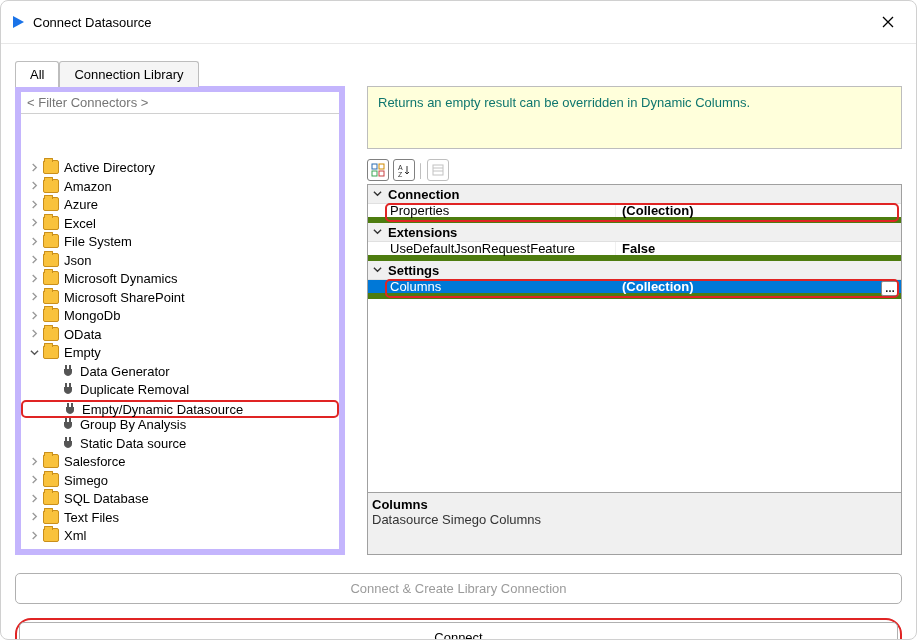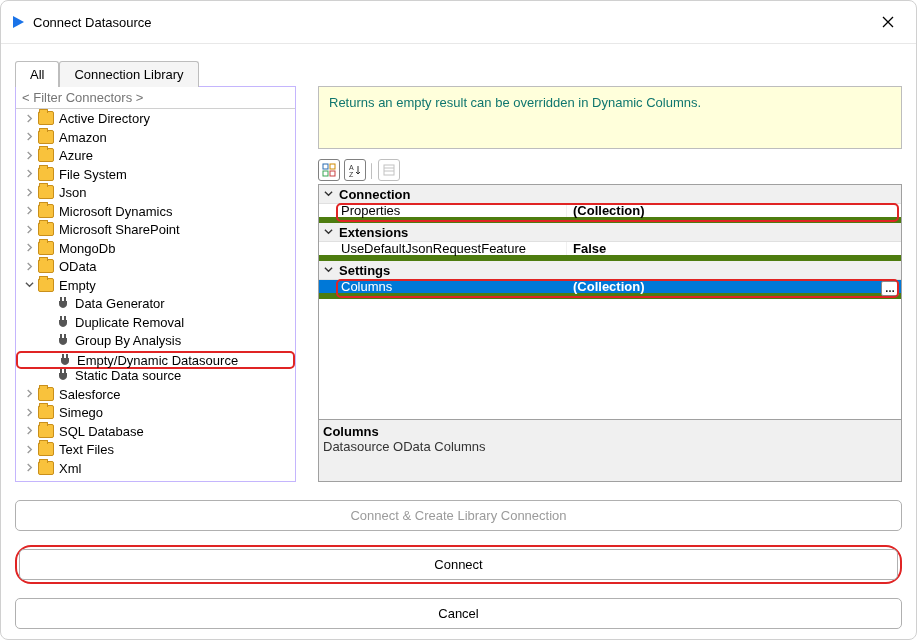--- a/index.html
+++ b/index.html
@@ -71,25 +71,26 @@
 
   .content {
     flex: 1;
     display: flex;
     gap: 22px;
     padding-top: 8px;
     min-height: 0;
   }
 
   .left-pane {
-    width: 281px;
-    border: 1px solid #c4b5fd;
+    width: 330px;
+    border: 6px solid #c4b5fd;
     display: flex;
     flex-direction: column;
     min-height: 0;
+    gap: 44px;
   }
   .filter-input {
     width: 100%;
     padding: 3px 6px;
     border: none;
     border-bottom: 1px solid #d0d0d0;
     font-size: 13px;
     color: #777;
     outline: none;
   }
@@ -342,20 +343,29 @@
               <span class="folder-ic"></span>
               <span class="label">Azure</span>
             </div>
             <div class="tree-item indent-0">
               <span class="chev">
                 <svg width="9" height="9" viewBox="0 0 10 10">
                   <path d="M3 1 L7 5 L3 9" fill="none" stroke="#999" stroke-width="1.5"></path>
                 </svg>
               </span>
               <span class="folder-ic"></span>
+              <span class="label">Excel</span>
+            </div>
+            <div class="tree-item indent-0">
+              <span class="chev">
+                <svg width="9" height="9" viewBox="0 0 10 10">
+                  <path d="M3 1 L7 5 L3 9" fill="none" stroke="#999" stroke-width="1.5"></path>
+                </svg>
+              </span>
+              <span class="folder-ic"></span>
               <span class="label">File System</span>
             </div>
             <div class="tree-item indent-0">
               <span class="chev">
                 <svg width="9" height="9" viewBox="0 0 10 10">
                   <path d="M3 1 L7 5 L3 9" fill="none" stroke="#999" stroke-width="1.5"></path>
                 </svg>
               </span>
               <span class="folder-ic"></span>
               <span class="label">Json</span>
@@ -420,41 +430,41 @@
               <span class="chev spacer"></span>
               <span class="conn-ic">
                 <svg width="12" height="12" viewBox="0 0 12 12">
                   <rect x="3" y="0" width="2" height="4" fill="#555"></rect>
                   <rect x="7" y="0" width="2" height="4" fill="#555"></rect>
                   <path d="M2 4 L10 4 L10 7 Q10 10 6 11 Q2 10 2 7 Z" fill="#555"></path>
                 </svg>
               </span>
               <span class="label">Duplicate Removal</span>
             </div>
+            <div class="tree-item indent-1 highlight-red">
+              <span class="chev spacer"></span>
+              <span class="conn-ic">
+                <svg width="12" height="12" viewBox="0 0 12 12">
+                  <rect x="3" y="0" width="2" height="4" fill="#555"></rect>
+                  <rect x="7" y="0" width="2" height="4" fill="#555"></rect>
+                  <path d="M2 4 L10 4 L10 7 Q10 10 6 11 Q2 10 2 7 Z" fill="#555"></path>
+                </svg>
+              </span>
+              <span class="label">Empty/Dynamic Datasource</span>
+            </div>
             <div class="tree-item indent-1">
               <span class="chev spacer"></span>
               <span class="conn-ic">
                 <svg width="12" height="12" viewBox="0 0 12 12">
                   <rect x="3" y="0" width="2" height="4" fill="#555"></rect>
                   <rect x="7" y="0" width="2" height="4" fill="#555"></rect>
                   <path d="M2 4 L10 4 L10 7 Q10 10 6 11 Q2 10 2 7 Z" fill="#555"></path>
                 </svg>
               </span>
               <span class="label">Group By Analysis</span>
-            </div>
-            <div class="tree-item indent-1 highlight-red">
-              <span class="chev spacer"></span>
-              <span class="conn-ic">
-                <svg width="12" height="12" viewBox="0 0 12 12">
-                  <rect x="3" y="0" width="2" height="4" fill="#555"></rect>
-                  <rect x="7" y="0" width="2" height="4" fill="#555"></rect>
-                  <path d="M2 4 L10 4 L10 7 Q10 10 6 11 Q2 10 2 7 Z" fill="#555"></path>
-                </svg>
-              </span>
-              <span class="label">Empty/Dynamic Datasource</span>
             </div>
             <div class="tree-item indent-1">
               <span class="chev spacer"></span>
               <span class="conn-ic">
                 <svg width="12" height="12" viewBox="0 0 12 12">
                   <rect x="3" y="0" width="2" height="4" fill="#555"></rect>
                   <rect x="7" y="0" width="2" height="4" fill="#555"></rect>
                   <path d="M2 4 L10 4 L10 7 Q10 10 6 11 Q2 10 2 7 Z" fill="#555"></path>
                 </svg>
               </span>
@@ -567,21 +577,21 @@
               </div>
               <div class="prop-row selected">
                 <div class="prop-key">Columns</div>
                 <div class="prop-val">(Collection)<div class="ellipsis-btn">…</div></div>
               </div>
               <div class="red-box" style="left: 17px; right: 2px; top: 18px; height: 19px;"></div>
               <div class="red-box" style="left: 17px; right: 2px; top: 94px; height: 19px;"></div>
             </div>
           <div class="help-pane">
             <div class="help-title">Columns</div>
-            <div class="help-desc">Datasource OData Columns</div>
+            <div class="help-desc">Datasource Simego Columns</div>
           </div>
         </div>
 
       </div>
     </div>
   </div>
 
   <div class="footer">
     <div class="btn disabled" style="min-width:260px">Connect &amp; Create Library Connection</div>
     <div class="btn-wrap-red">

